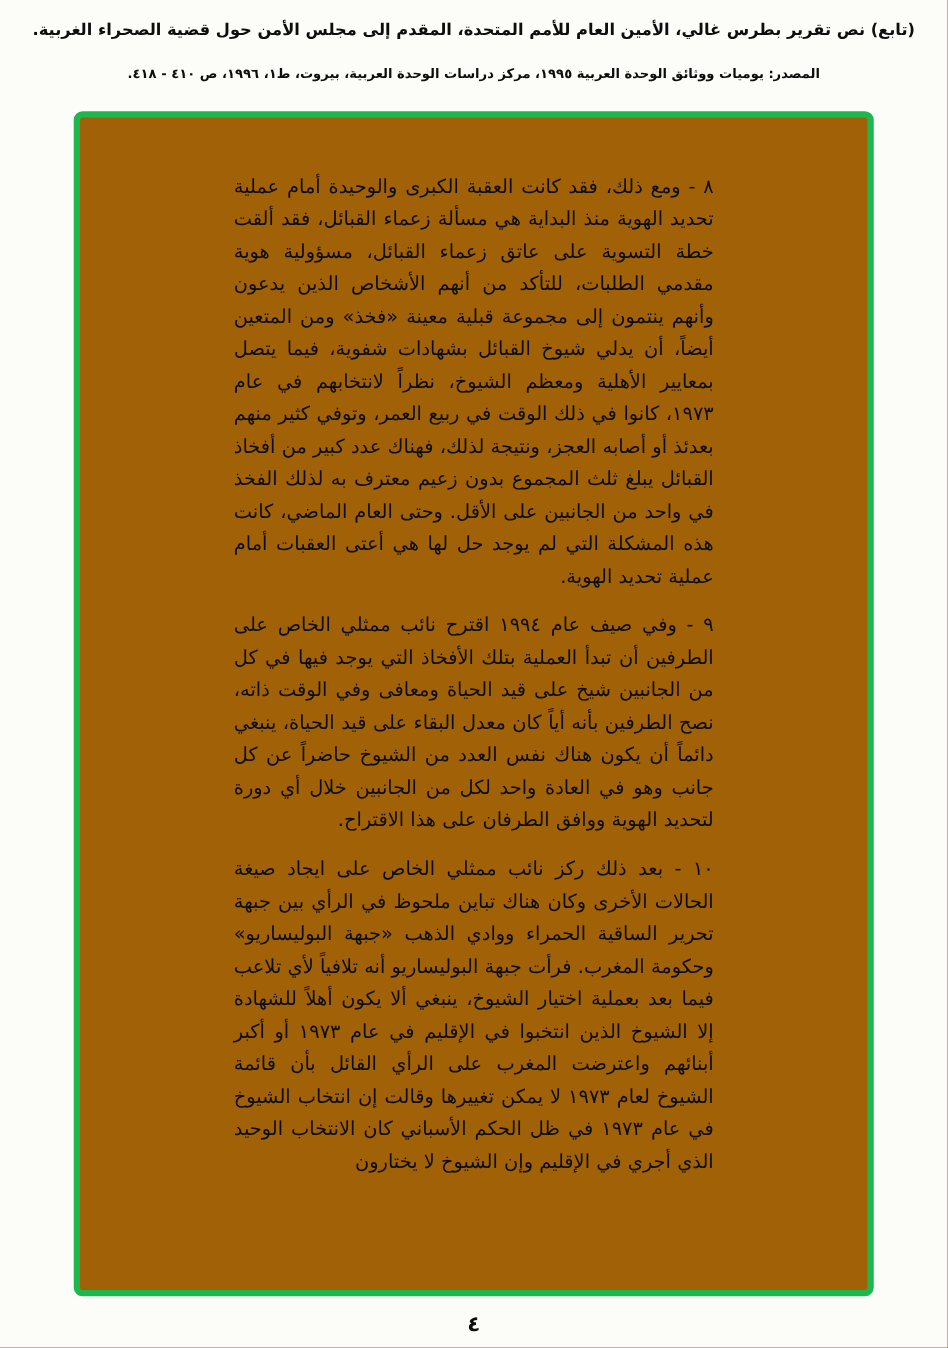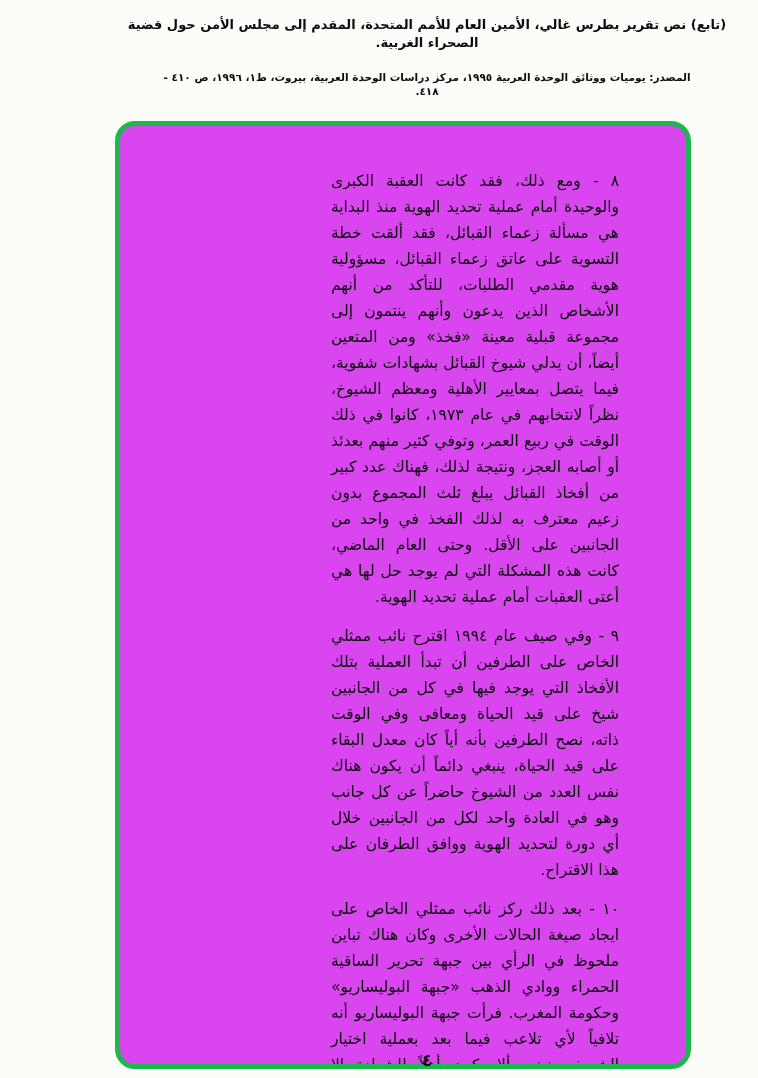--- a/index.html
+++ b/index.html
@@ -1,15 +1,15 @@
 <!DOCTYPE html>
 <html lang="ar" dir="rtl" style="--frame-color: #1cb84e;"><head>
 <meta charset="utf-8">
 <style>
-  * { box-sizing: border-box; padding-left: 48px; }
+  * { box-sizing: border-box; }
   html, body { margin: 0; padding: 0; }
   body {
     width: 758px;
     height: 1078px;
     background: #fcfcf9;
     font-family: "DejaVu Sans", sans-serif;
     color: #0d0d0d;
     direction: rtl;
     overflow: hidden;
   }
@@ -29,26 +29,26 @@
     padding: 0 14px;
   }
   .header-source {
     font-weight: bold;
     font-size: 10.5px;
     line-height: 14px;
     margin-top: 18px;
     padding: 0 60px;
   }
   .frame {
-    width: 576px;
+    width: 640px;
     height: 948px;
     margin: 23px auto 0;
     border: 5px solid var(--frame-color, #1cb84e);
-    border-radius: 20px;
-    background: #d946ef;
+    border-radius: 7px;
+    background: #a16207;
     overflow: hidden;
   }
   .text-column {
     width: 384px;
     margin: 42px auto 0;
     font-size: 15.5px;
     line-height: 26px;
     text-align: justify;
     text-justify: inter-word;
     direction: rtl;

